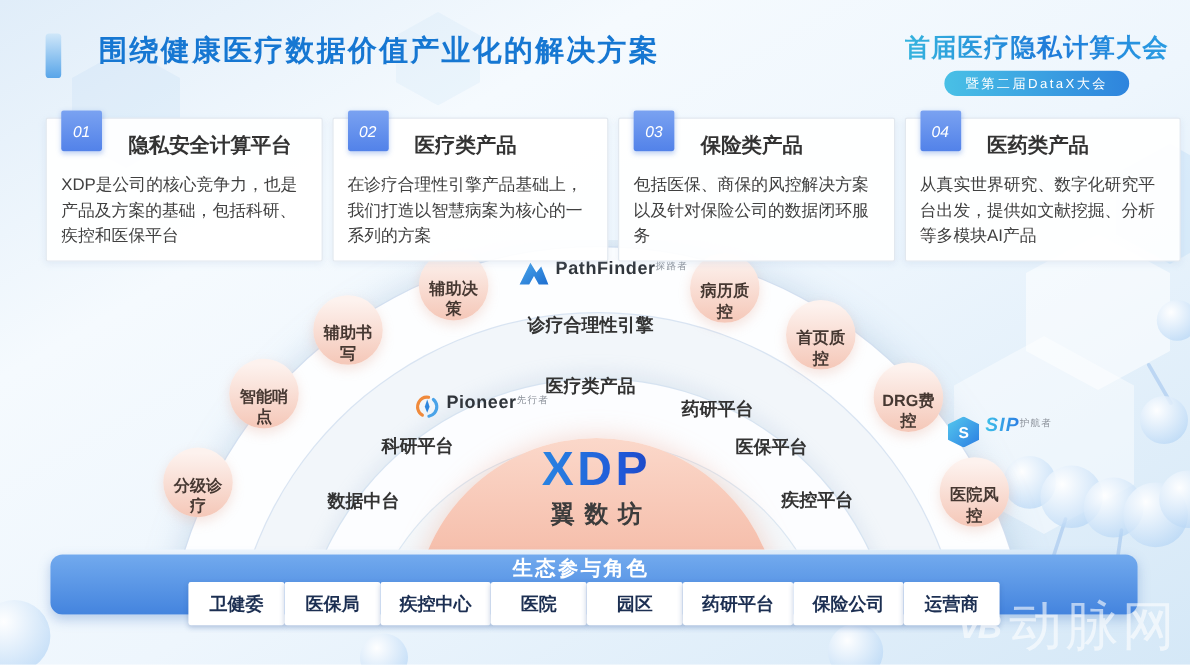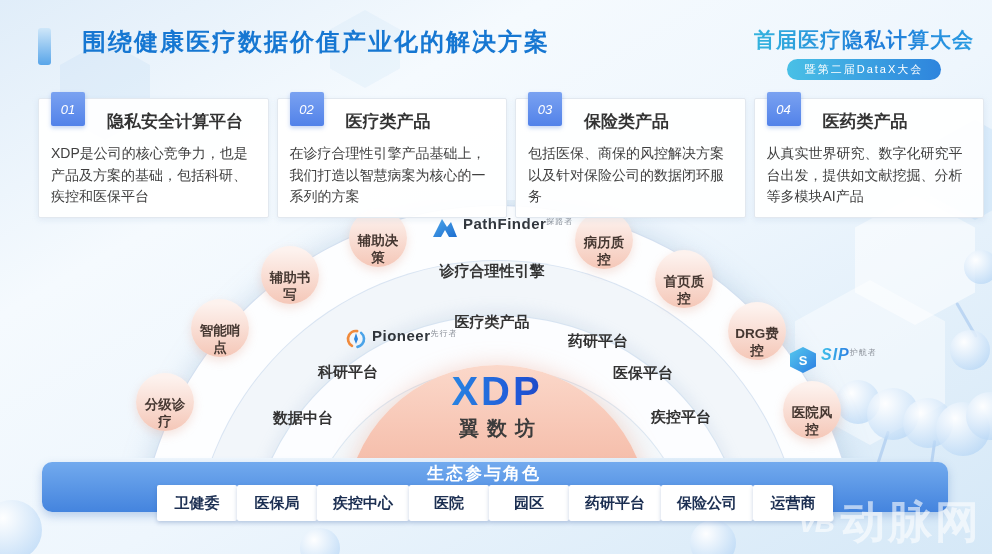--- a/index.html
+++ b/index.html
@@ -71,21 +71,21 @@
     display:flex;align-items:center;padding:0 20px;box-sizing:border-box;flex-direction:column;}
   .eco-label{font-size:17px;font-weight:bold;color:#fff;letter-spacing:2px;margin-right:22px;white-space:nowrap;}
   .roles{flex:1;display:flex;justify-content:space-between;align-items:center;}
   .role{background:#fff;height:36px;display:flex;align-items:center;justify-content:center;
     font-size:15px;font-weight:bold;color:#1c2f52;padding:0 16px;min-width:48px;border-radius:2px;
     box-shadow:0 2px 4px rgba(40,80,150,.25);white-space:nowrap;}
   
   .watermark{position:absolute;right:10px;bottom:2px;display:flex;align-items:center;gap:8px;
     opacity:.6;color:#fff;z-index:8;}
   .wm-logo{font-size:28px;font-weight:800;font-style:italic;letter-spacing:-2px;}
-  .wm-text{font-size:44px;font-weight:700;letter-spacing:3px;}
+  .wm-text{font-size:44px;font-weight:400;letter-spacing:3px;}
 </style>
 </head>
 <body>
 
 <div class="stage">
 
   <div class="hex" style="left:855px;top:195px;width:120px;height:130px;background:rgba(255,255,255,.55);"></div>
   <div class="hex" style="left:795px;top:280px;width:150px;height:165px;background:rgba(255,255,255,.45);"></div>
   <div class="hex" style="left:930px;top:120px;width:90px;height:100px;background:rgba(200,225,248,.5);"></div>
   <div class="hex" style="left:60px;top:40px;width:90px;height:100px;background:rgba(180,212,243,.18);"></div>

